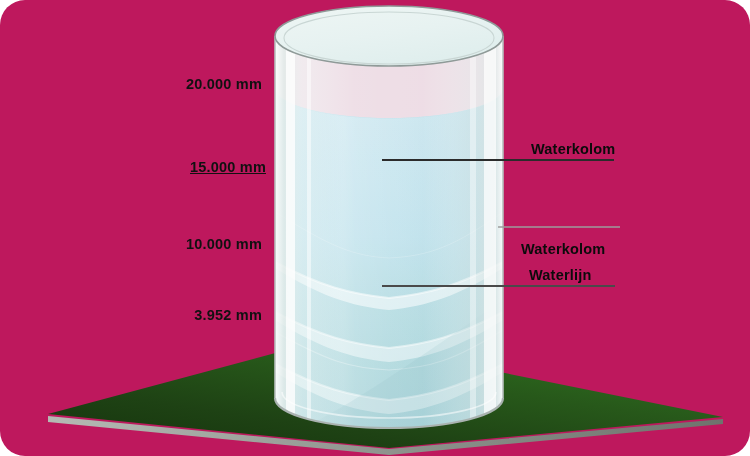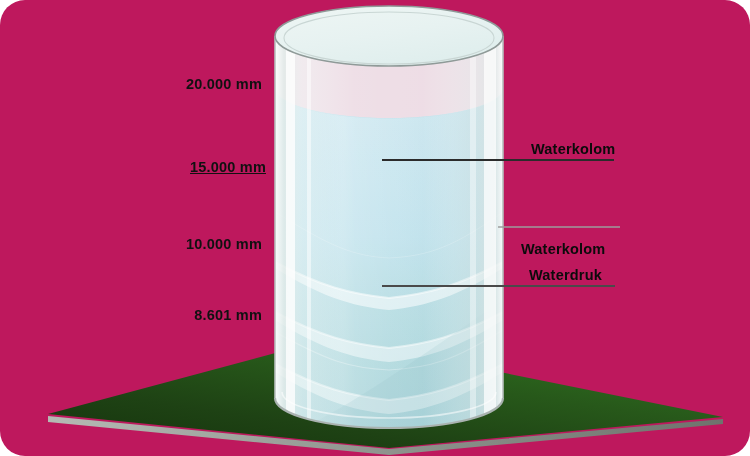--- a/index.html
+++ b/index.html
@@ -165,19 +165,19 @@
 
   <svg class="layer" viewBox="0 0 750 456">
     <line x1="382" y1="160" x2="614" y2="160" stroke="#2b2b2b" stroke-width="2"></line>
     <line x1="498" y1="227" x2="620" y2="227" stroke="#9d9d9d" stroke-width="1.4"></line>
     <line x1="382" y1="286" x2="615" y2="286" stroke="#4a4a4a" stroke-width="2"></line>
   </svg>
 
   <div class="scale-label" style="left:0;top:76px;width:262px;">20.000 mm</div>
   <div class="scale-label" style="left:4px;top:159px;width:262px;text-decoration:underline;">15.000 mm</div>
   <div class="scale-label" style="left:0;top:236px;width:262px;">10.000 mm</div>
-  <div class="scale-label" style="left:0;top:307px;width:262px;">8.601 mm</div>
+  <div class="scale-label" style="left:0;top:307px;width:262px;">3.952 mm</div>
 
   <div class="callout-label" style="left:531px;top:141px;">Waterkolom</div>
   <div class="callout-label" style="left:521px;top:205px;margin-top:36px;">Waterkolom</div>
-  <div class="callout-label" style="left:529px;top:267px;">Waterdruk</div>
+  <div class="callout-label" style="left:529px;top:267px;">Waterlijn</div>
 
 </div>
 
 </body></html>

